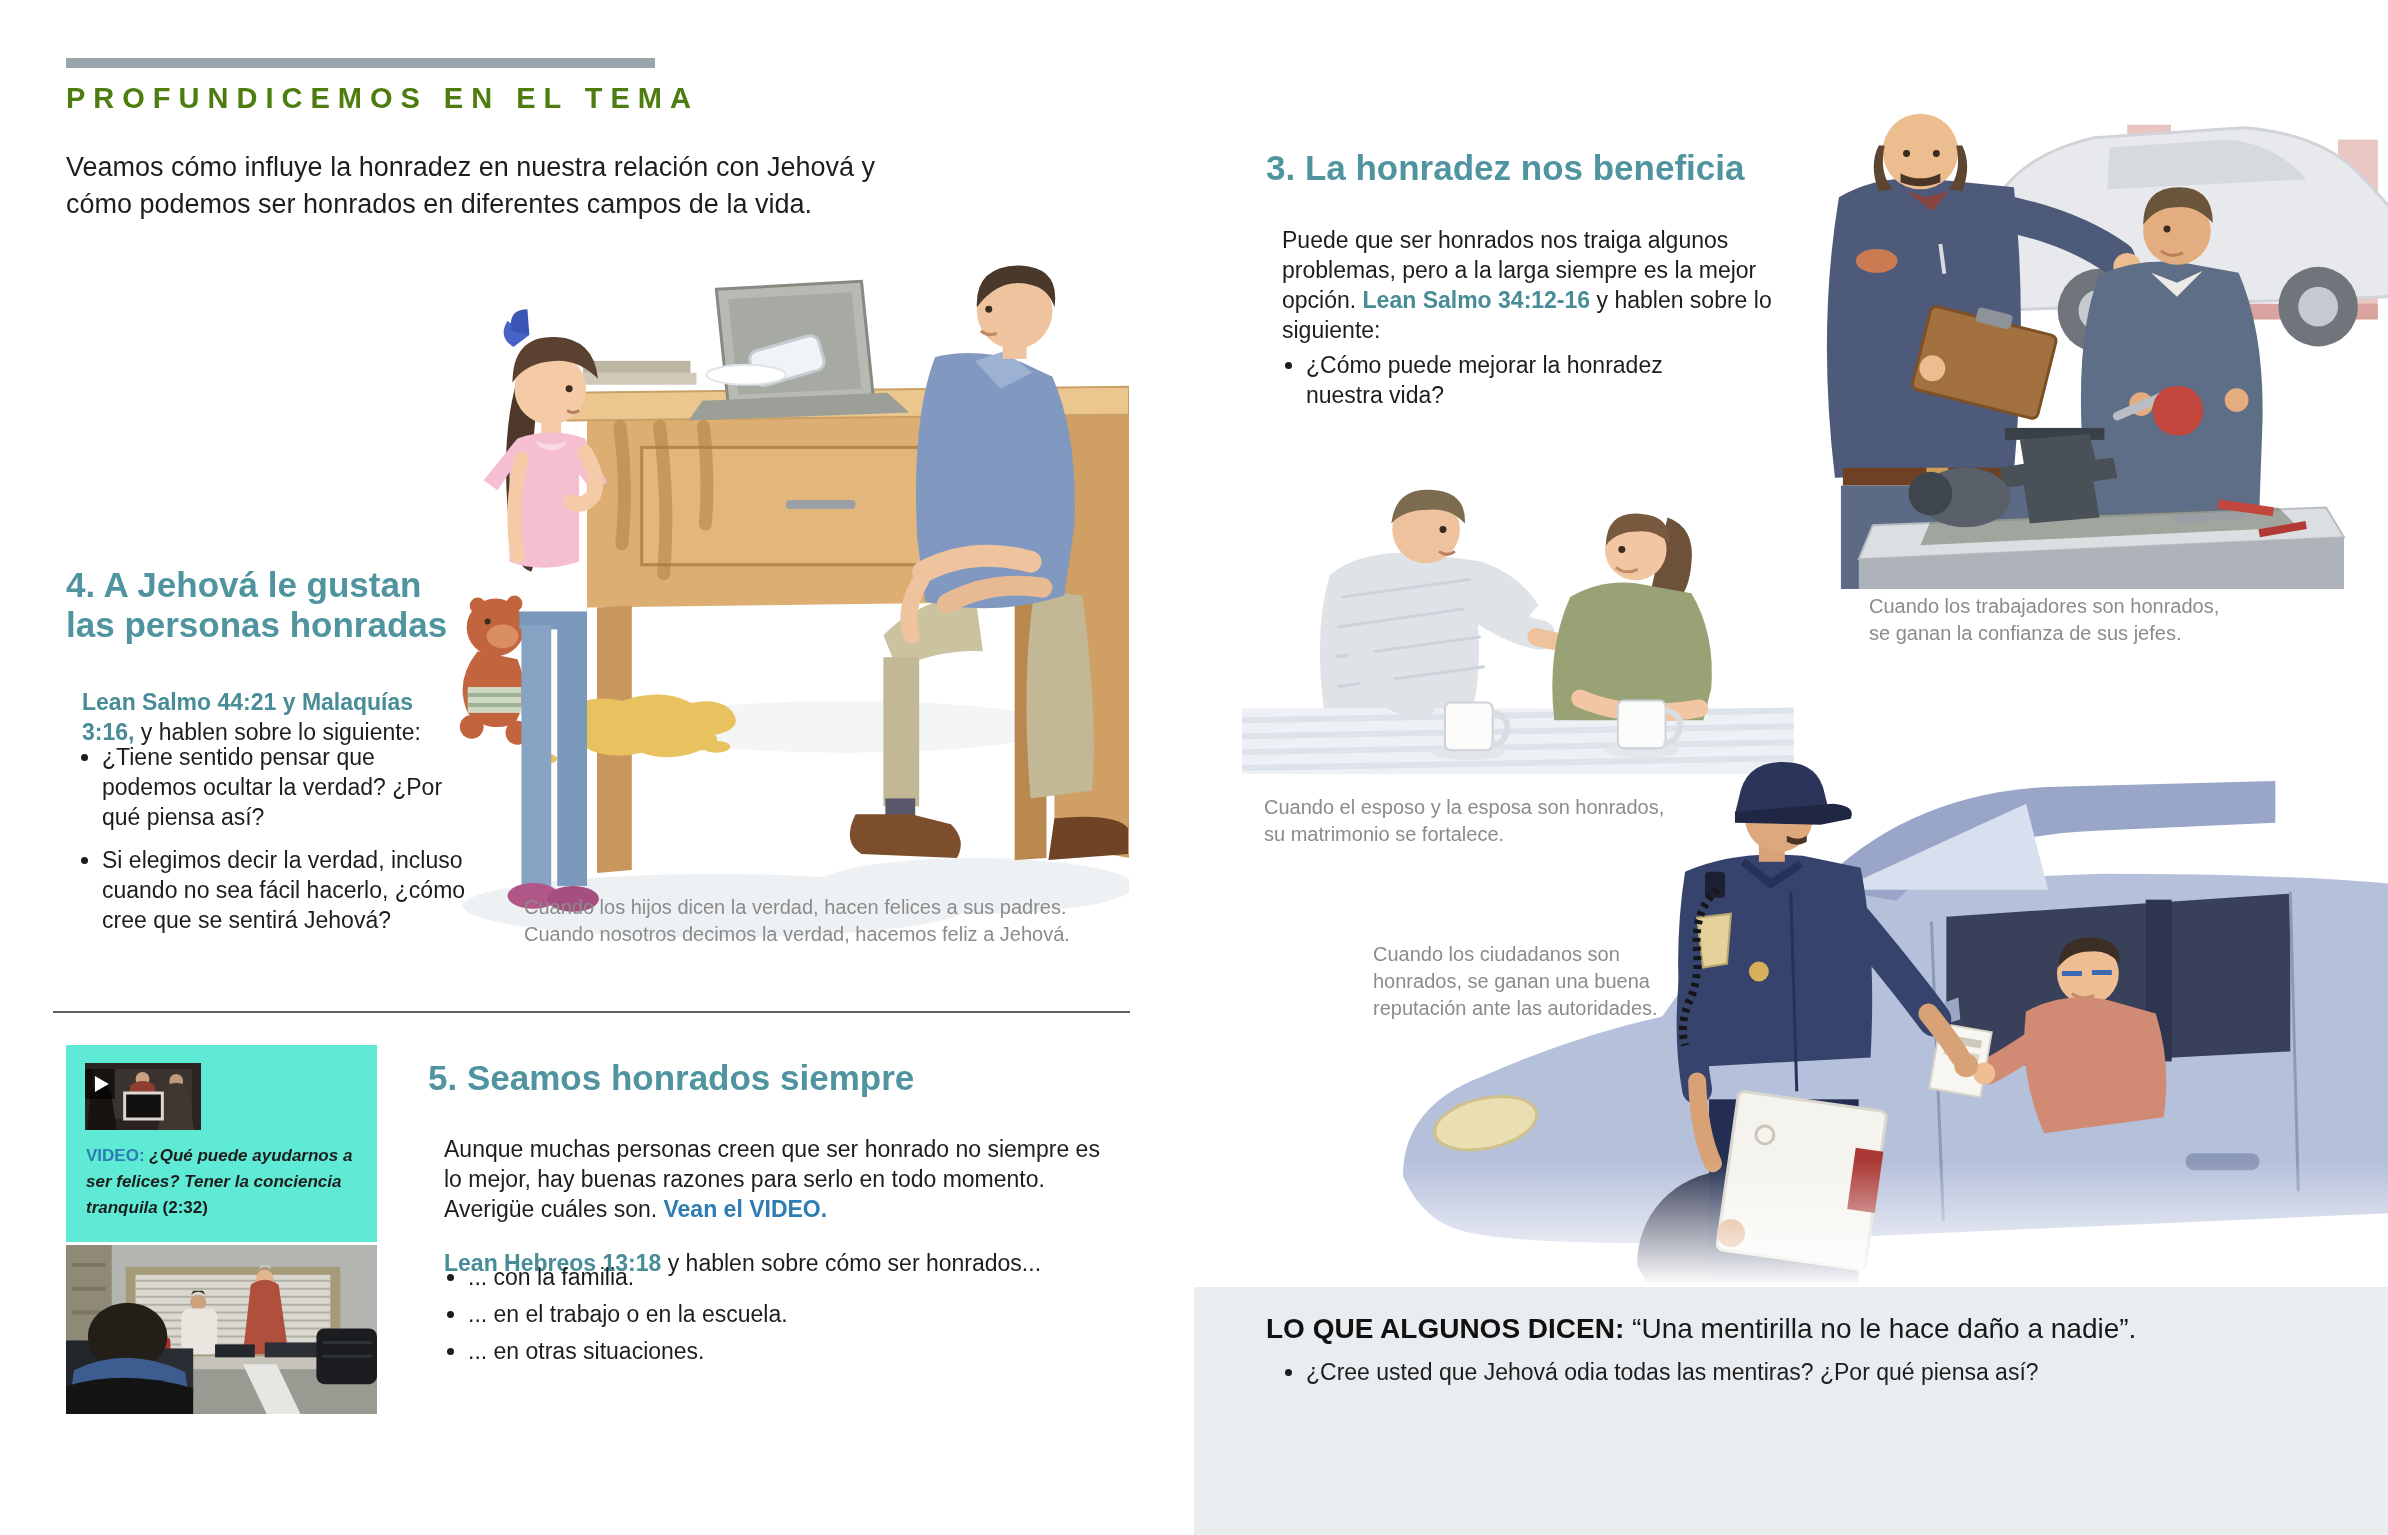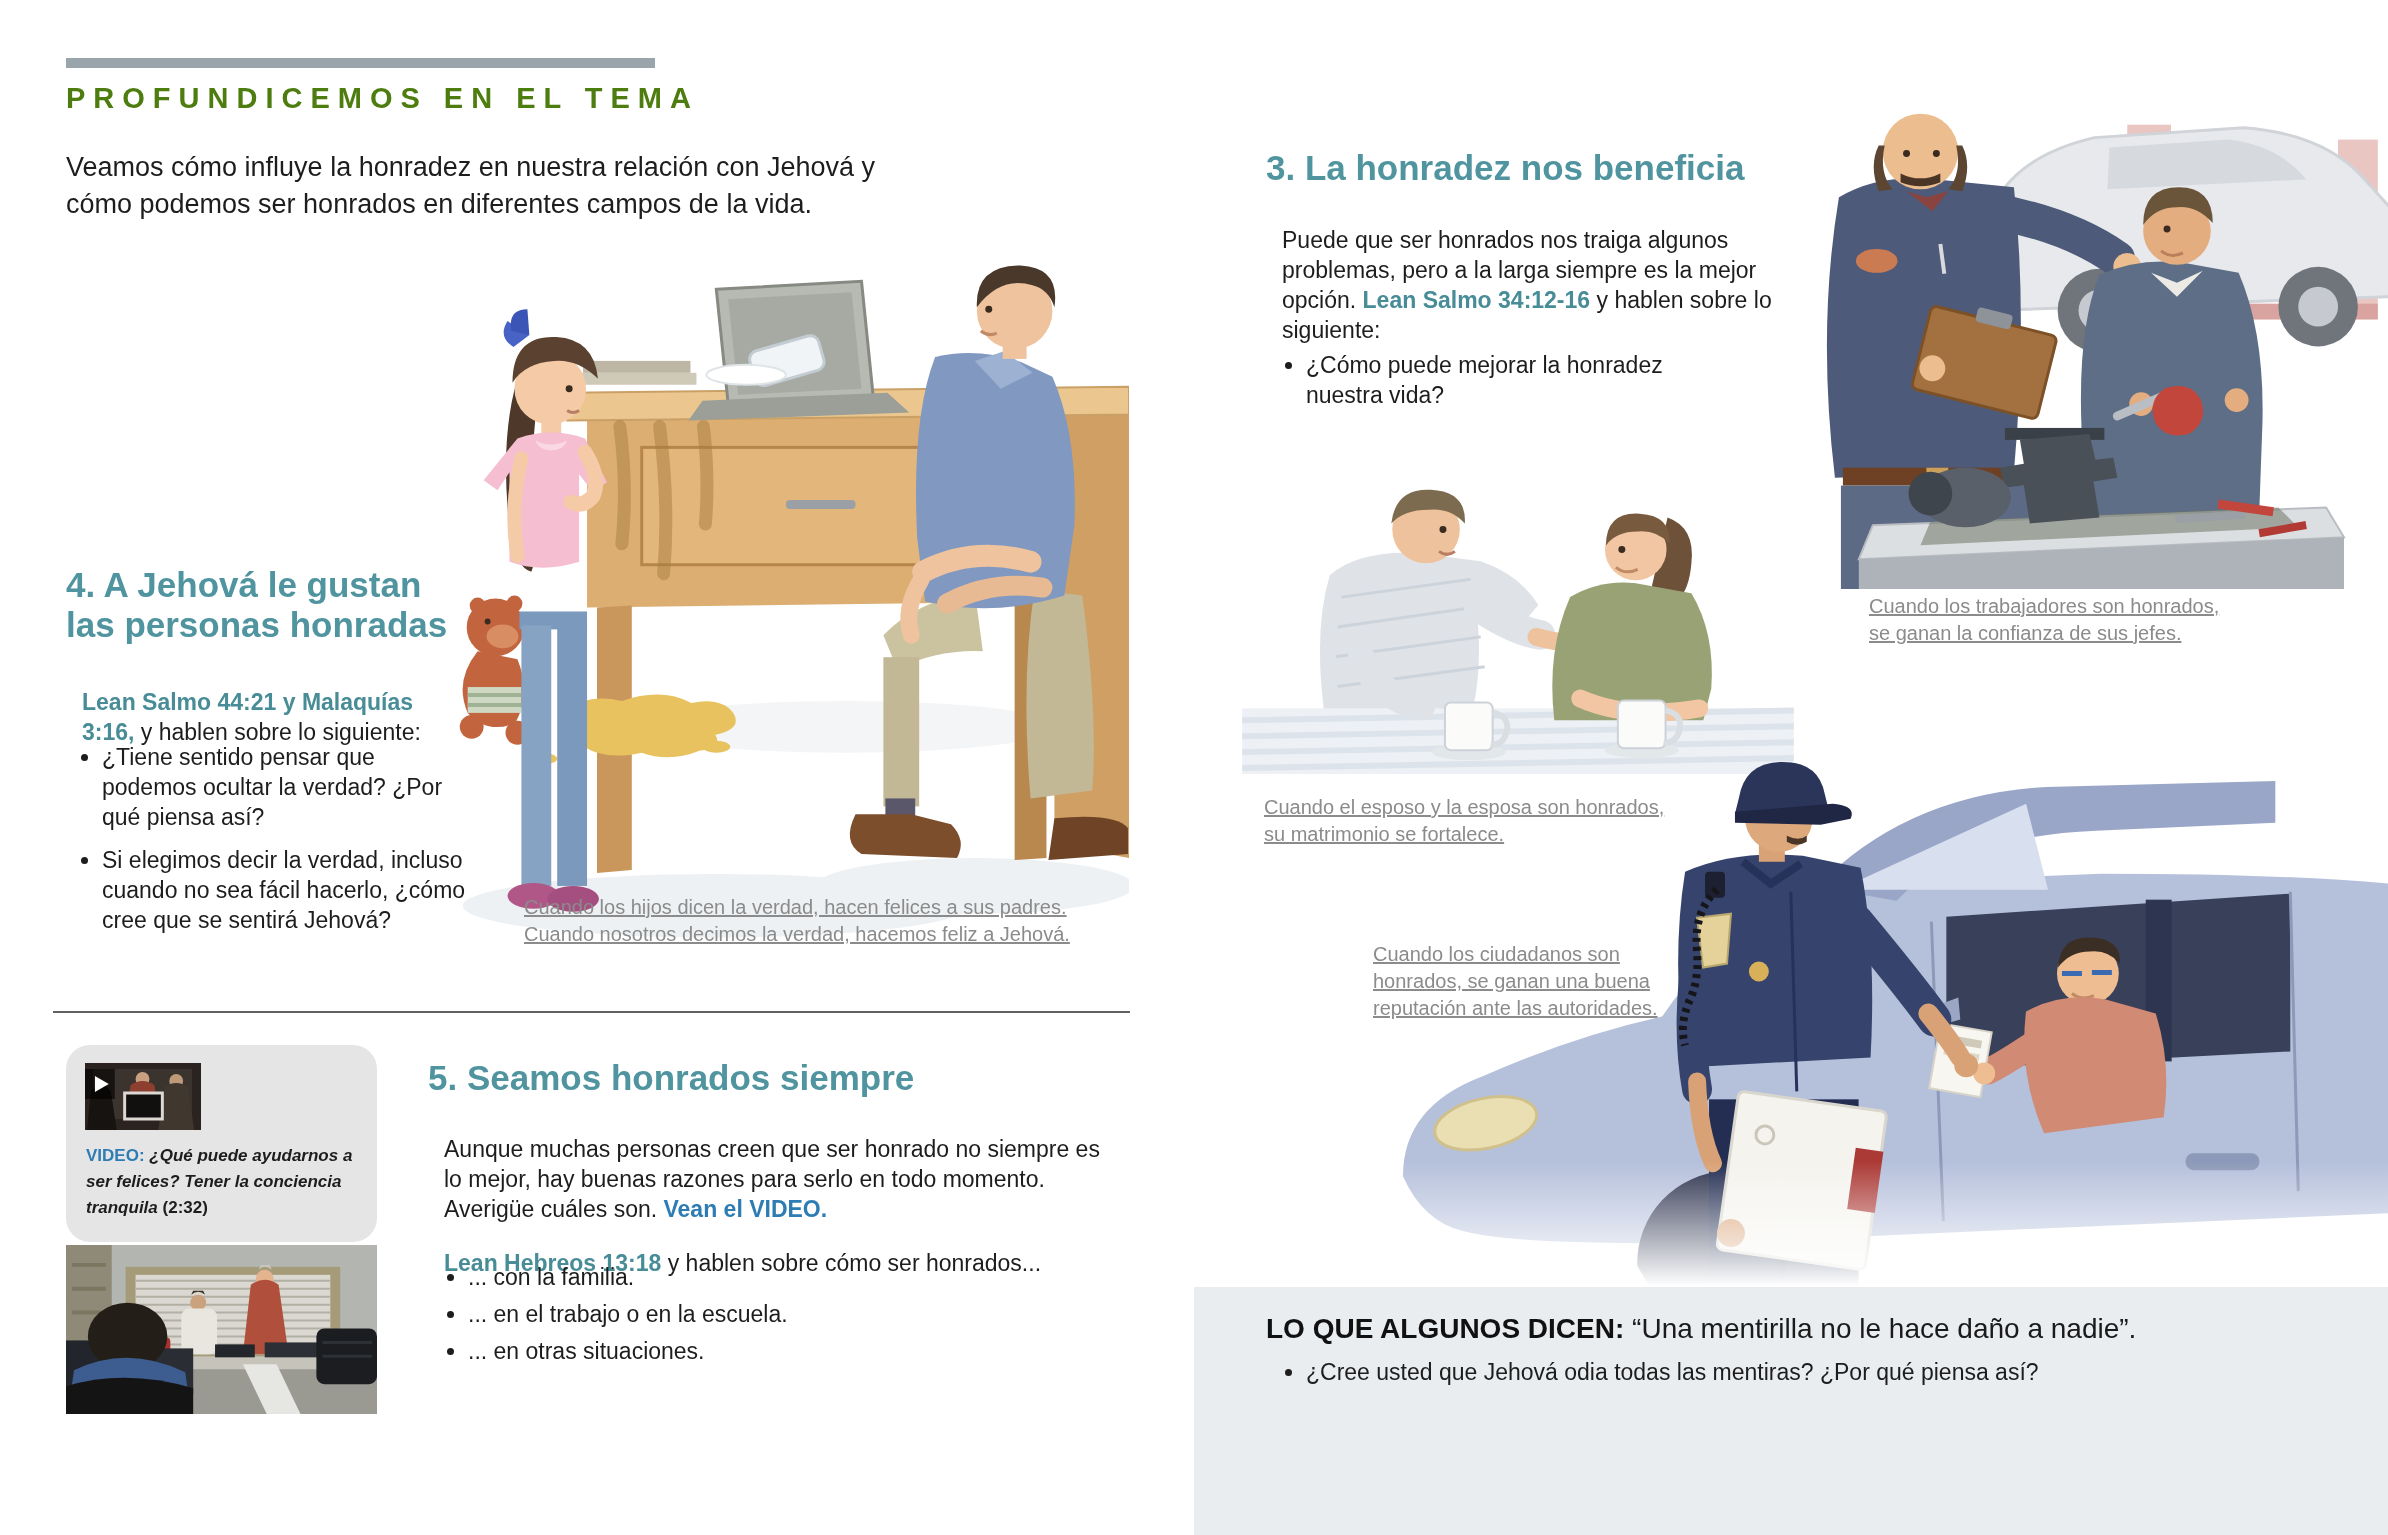--- a/index.html
+++ b/index.html
@@ -6,26 +6,26 @@
   .page{position:relative;width:2388px;height:1535px;background:#ffffff;overflow:hidden;
         font-family:"Liberation Sans", sans-serif;color:#1d1d1d;}
   .abs{position:absolute;}
   .kicker-bar{background:#9aa4ab;}
   .kicker{color:#4d7c0f;font-weight:700;font-size:29px;letter-spacing:8px;}
   .intro{font-size:27px;line-height:37px;color:#1d1d1d;}
   .h-teal{color:#4f949e;font-weight:700;font-size:35px;line-height:41px;margin:0;}
   .body-txt{font-size:23px;line-height:30px;color:#1d1d1d;margin:16px;}
   .ref{color:#478c96;font-weight:700;}
   .linkblue{color:#2e7cb4;font-weight:700;}
-  .cap{font-size:20px;line-height:27px;color:#8b8b8b;text-decoration:underline;}
+  .cap{font-size:20px;line-height:27px;color:#8b8b8b;}
   ul.blist{margin:0;padding:0 0 0 36px;list-style:disc;}
   ul.blist li{font-size:23px;line-height:30px;}
   ul.s4list li{margin-bottom:13px;}
   ul.s5list li{margin-bottom:7px;}
-  .videobox{background:#e5e5e5;border-radius:24px;}
+  .videobox{background:#5eead4;}
   .vtext{font-size:17px;line-height:26px;font-weight:700;color:#1d1d1d;}
   .vlabel{color:#2e7cb4;}
   .vtitle{font-style:italic;}
   .quotebox{background:#e9edf0;}
   .qline{font-size:28px;white-space:nowrap;color:#1a1a1a;}
   .qlabel{font-weight:700;color:#111111;}
   svg{display:block;width:100%;height:100%;}
 </style>
 </head>
 <body>

